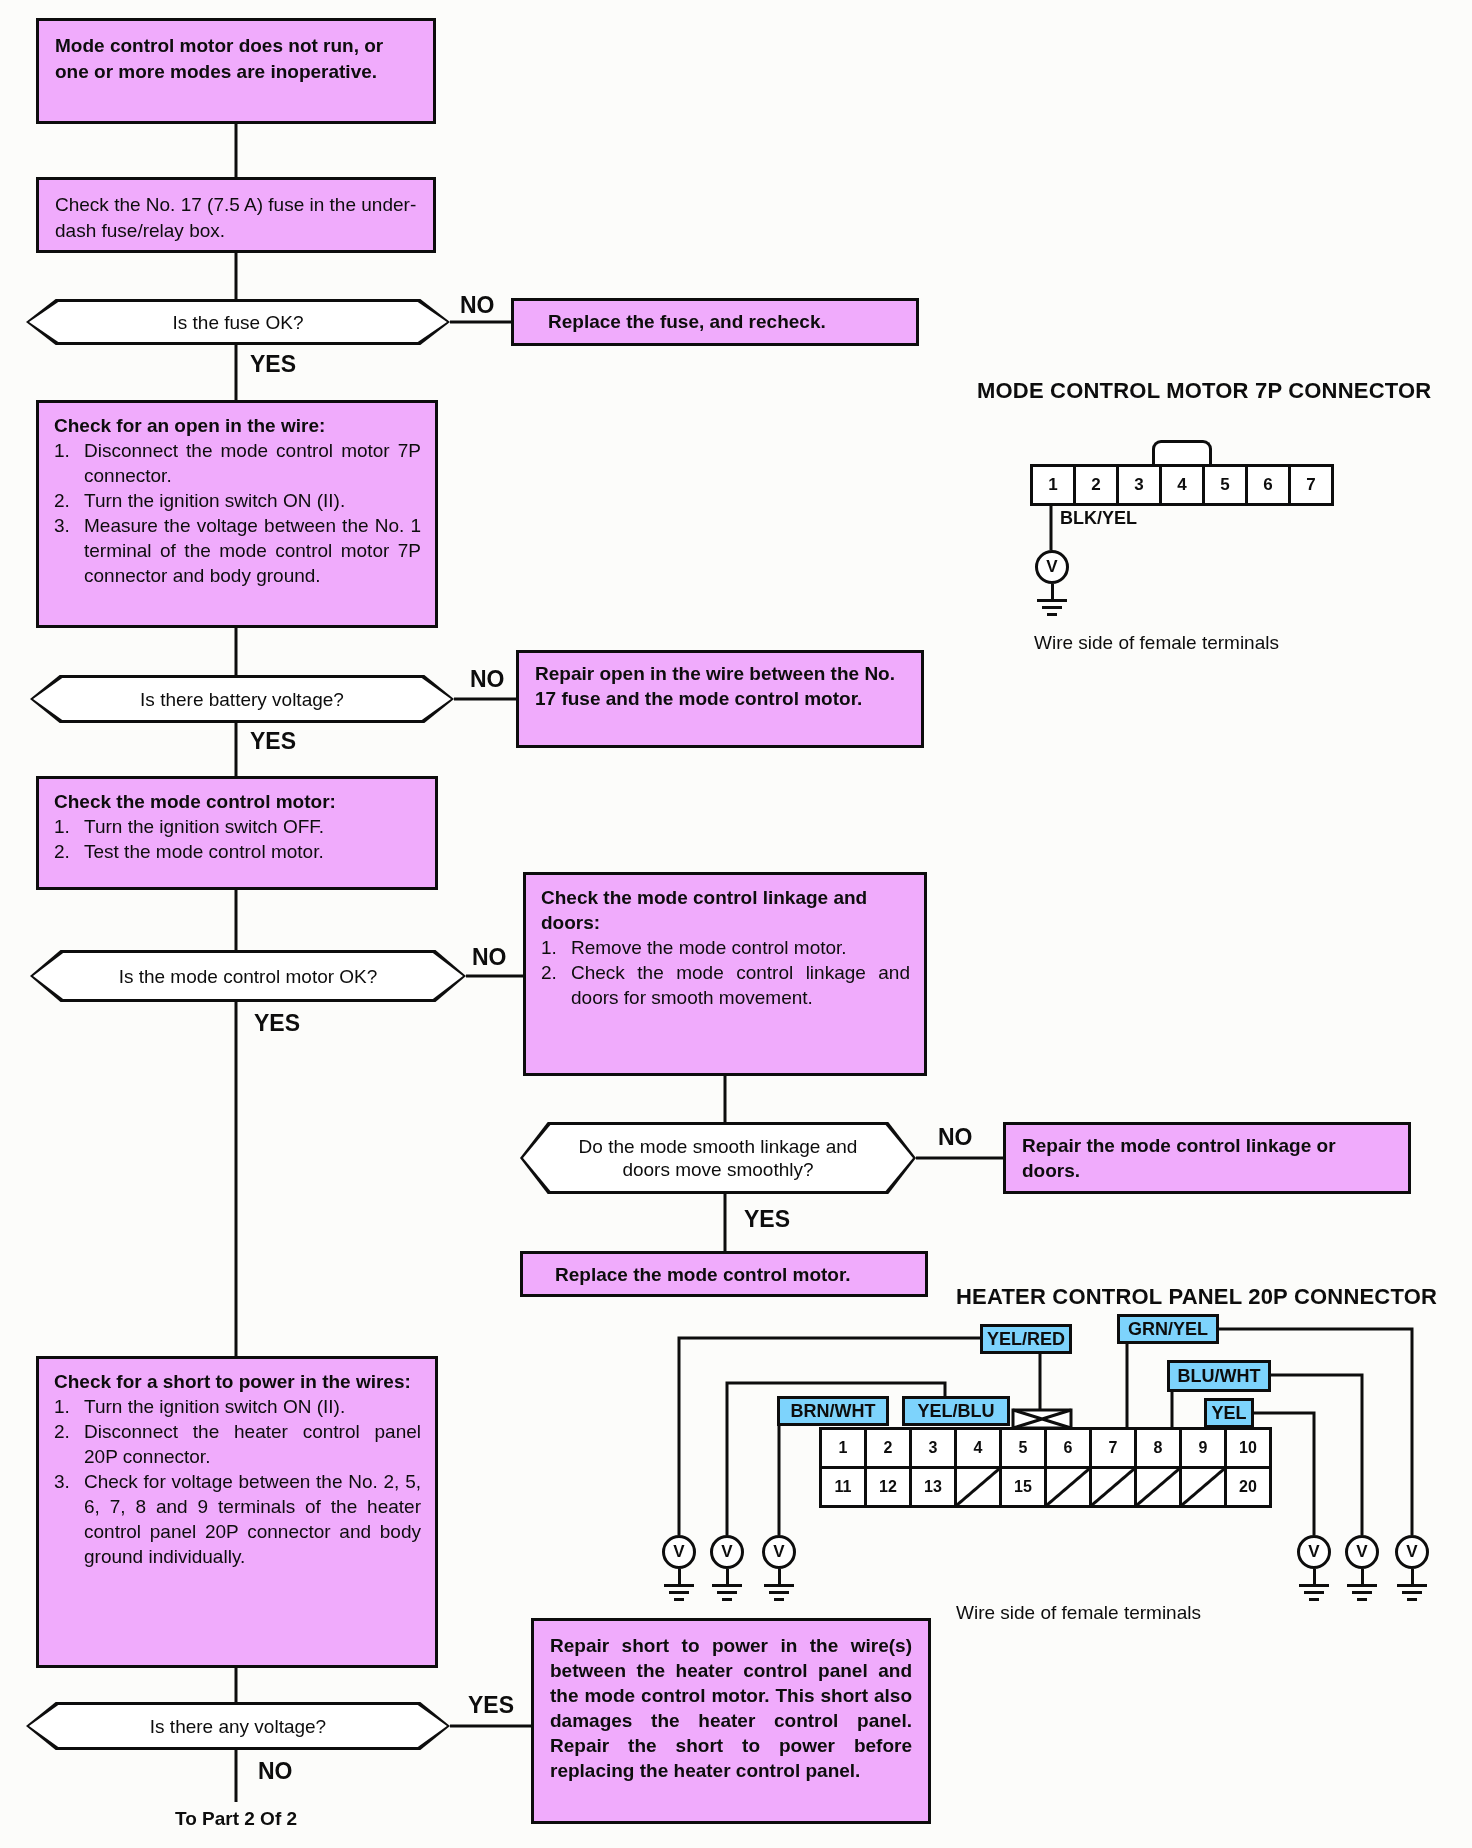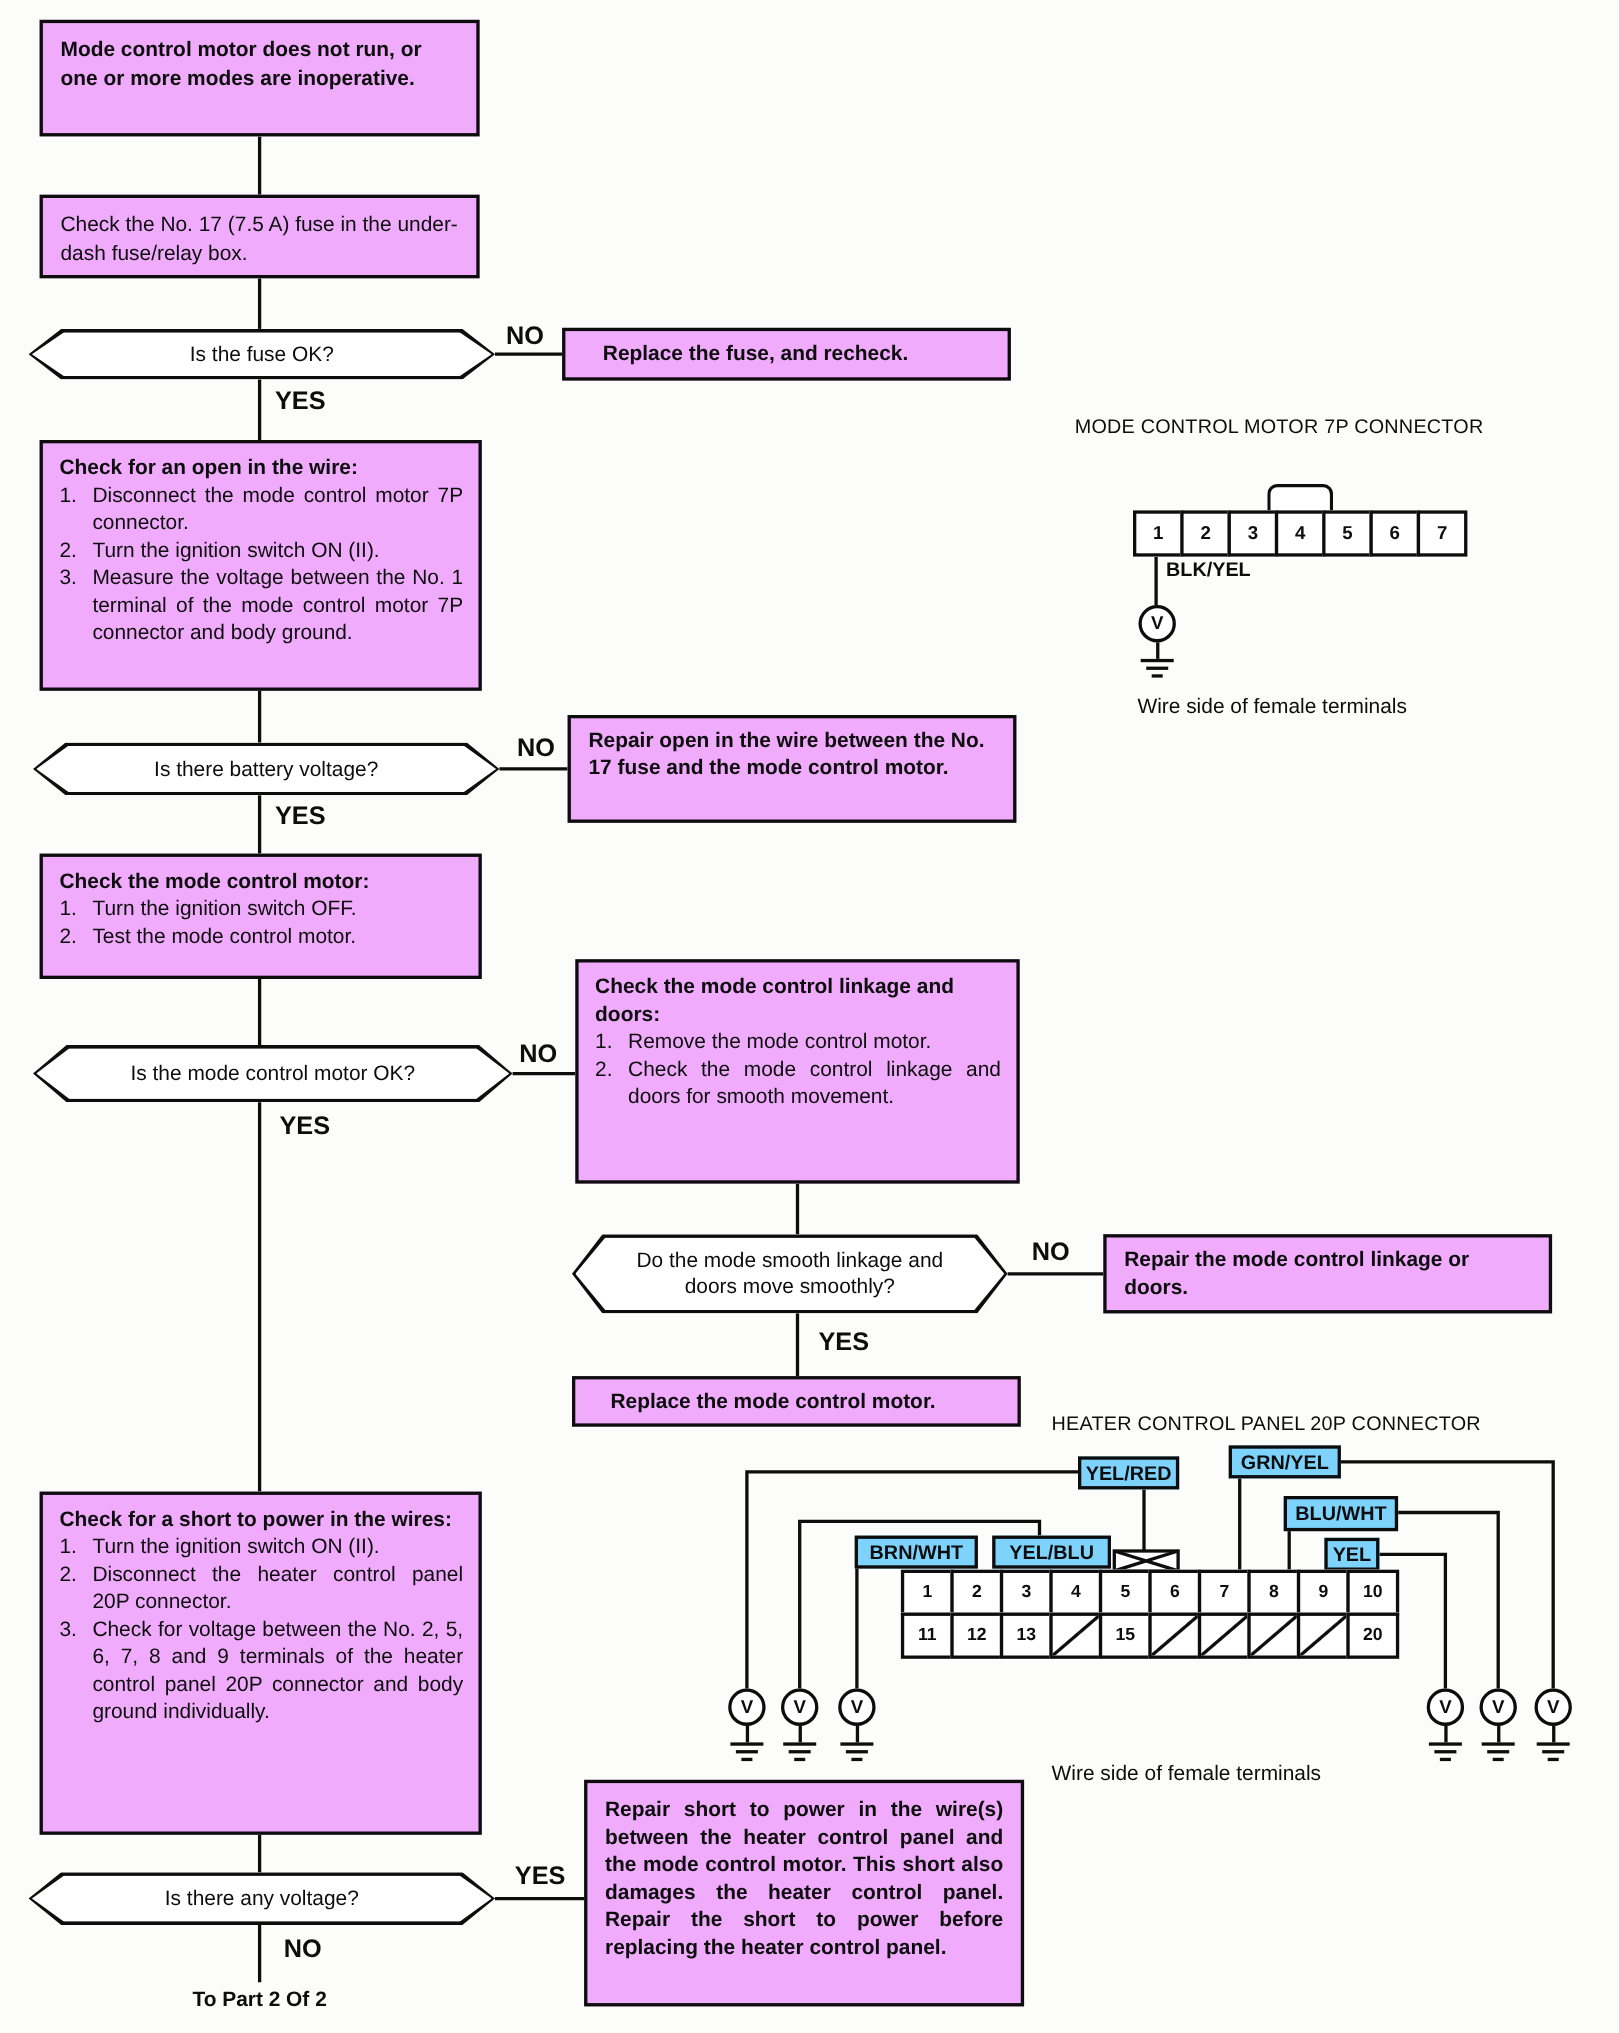--- a/index.html
+++ b/index.html
@@ -16,21 +16,21 @@
   .plain{padding:12px 16px;font-size:19px;line-height:26px}
   .result{display:flex;align-items:flex-start;padding:8px 16px;font-weight:bold;font-size:19px;line-height:25px}
   .hex{position:absolute;z-index:2}
   .hex::before{content:"";position:absolute;left:0;top:0;right:0;bottom:0;background:#0d0d0d;
        clip-path:polygon(0 50%,7% 0,93% 0,100% 50%,93% 100%,7% 100%)}
   .hexfill{position:absolute;left:3px;top:3px;right:3px;bottom:3px;background:#fff;
        clip-path:polygon(0 50%,7% 0,93% 0,100% 50%,93% 100%,7% 100%)}
   .hextext{position:absolute;left:0;top:0;width:100%;height:100%;display:flex;align-items:center;
        justify-content:center;font-size:19px;line-height:23px;text-align:center;padding:12px 44px;box-sizing:border-box}
   .branch{position:absolute;font-weight:bold;font-size:23px;z-index:3}
-  .heading{position:absolute;font-weight:normal;font-size:18px;letter-spacing:.2px;z-index:2}
+  .heading{position:absolute;font-weight:bold;font-size:22px;letter-spacing:.2px;z-index:2}
   .caption{position:absolute;font-size:19px;z-index:2}
   .footer{position:absolute;font-weight:bold;font-size:19px;z-index:2;width:240px;text-align:center}
   .pinrow7,.pinrow20{position:absolute;display:flex;z-index:2;background:#fff}
   .pin{box-sizing:border-box;border:3px solid #0d0d0d;display:flex;align-items:center;justify-content:center;
        font-weight:bold;background:#fff}
   .pinrow7 .pin{width:46px;height:42px;font-size:17px;margin-left:-3px}
   .pinrow20 .pin{width:48px;height:42px;font-size:16px;margin-left:-3px}
   .pinrow7 .pin:first-child,.pinrow20 .pin:first-child{margin-left:0}
   .pin.hatch{background-image:linear-gradient(to bottom right,#fff calc(50% - 2px),#0d0d0d calc(50% - 1px),#0d0d0d calc(50% + 1px),#fff calc(50% + 2px))}
   .tab7{position:absolute;width:60px;height:30px;border:3px solid #0d0d0d;border-bottom:none;

